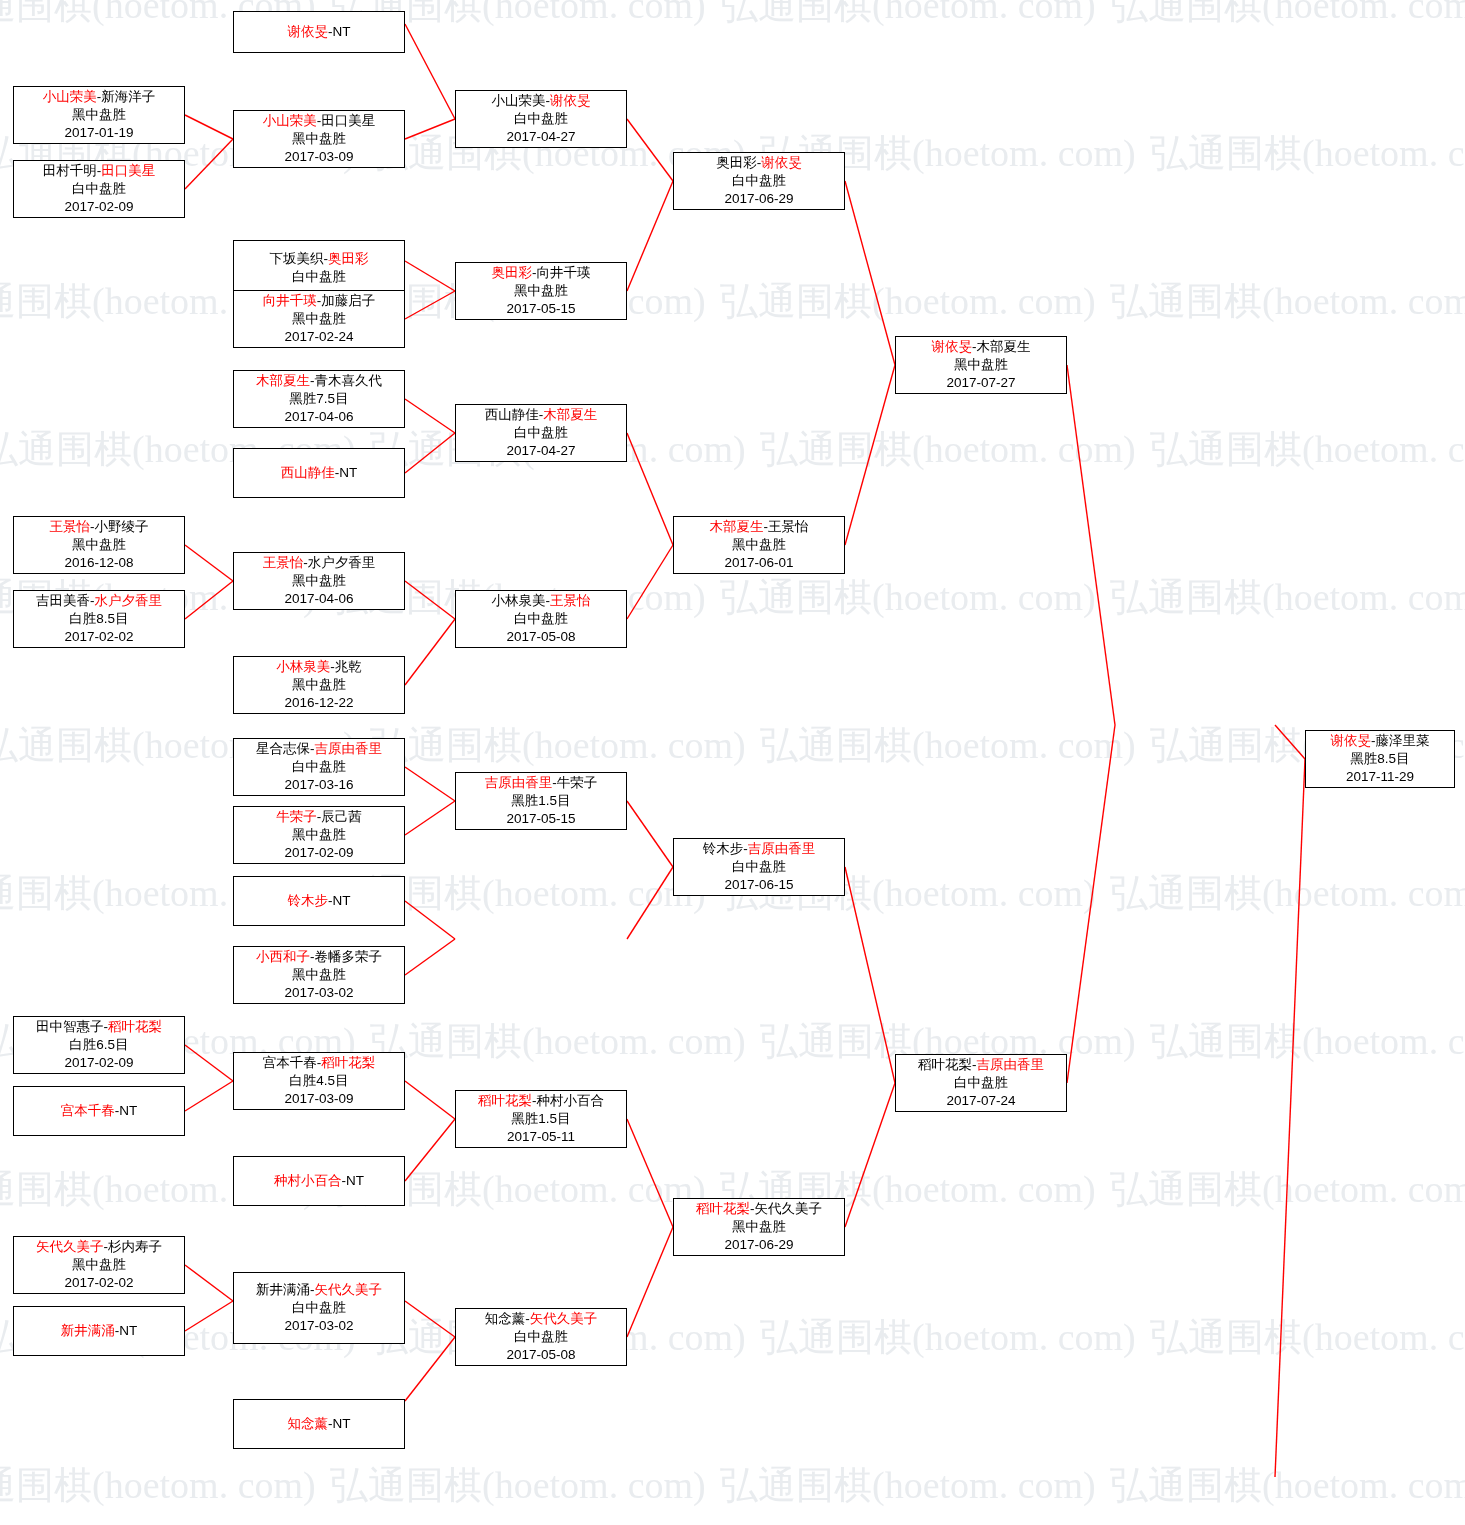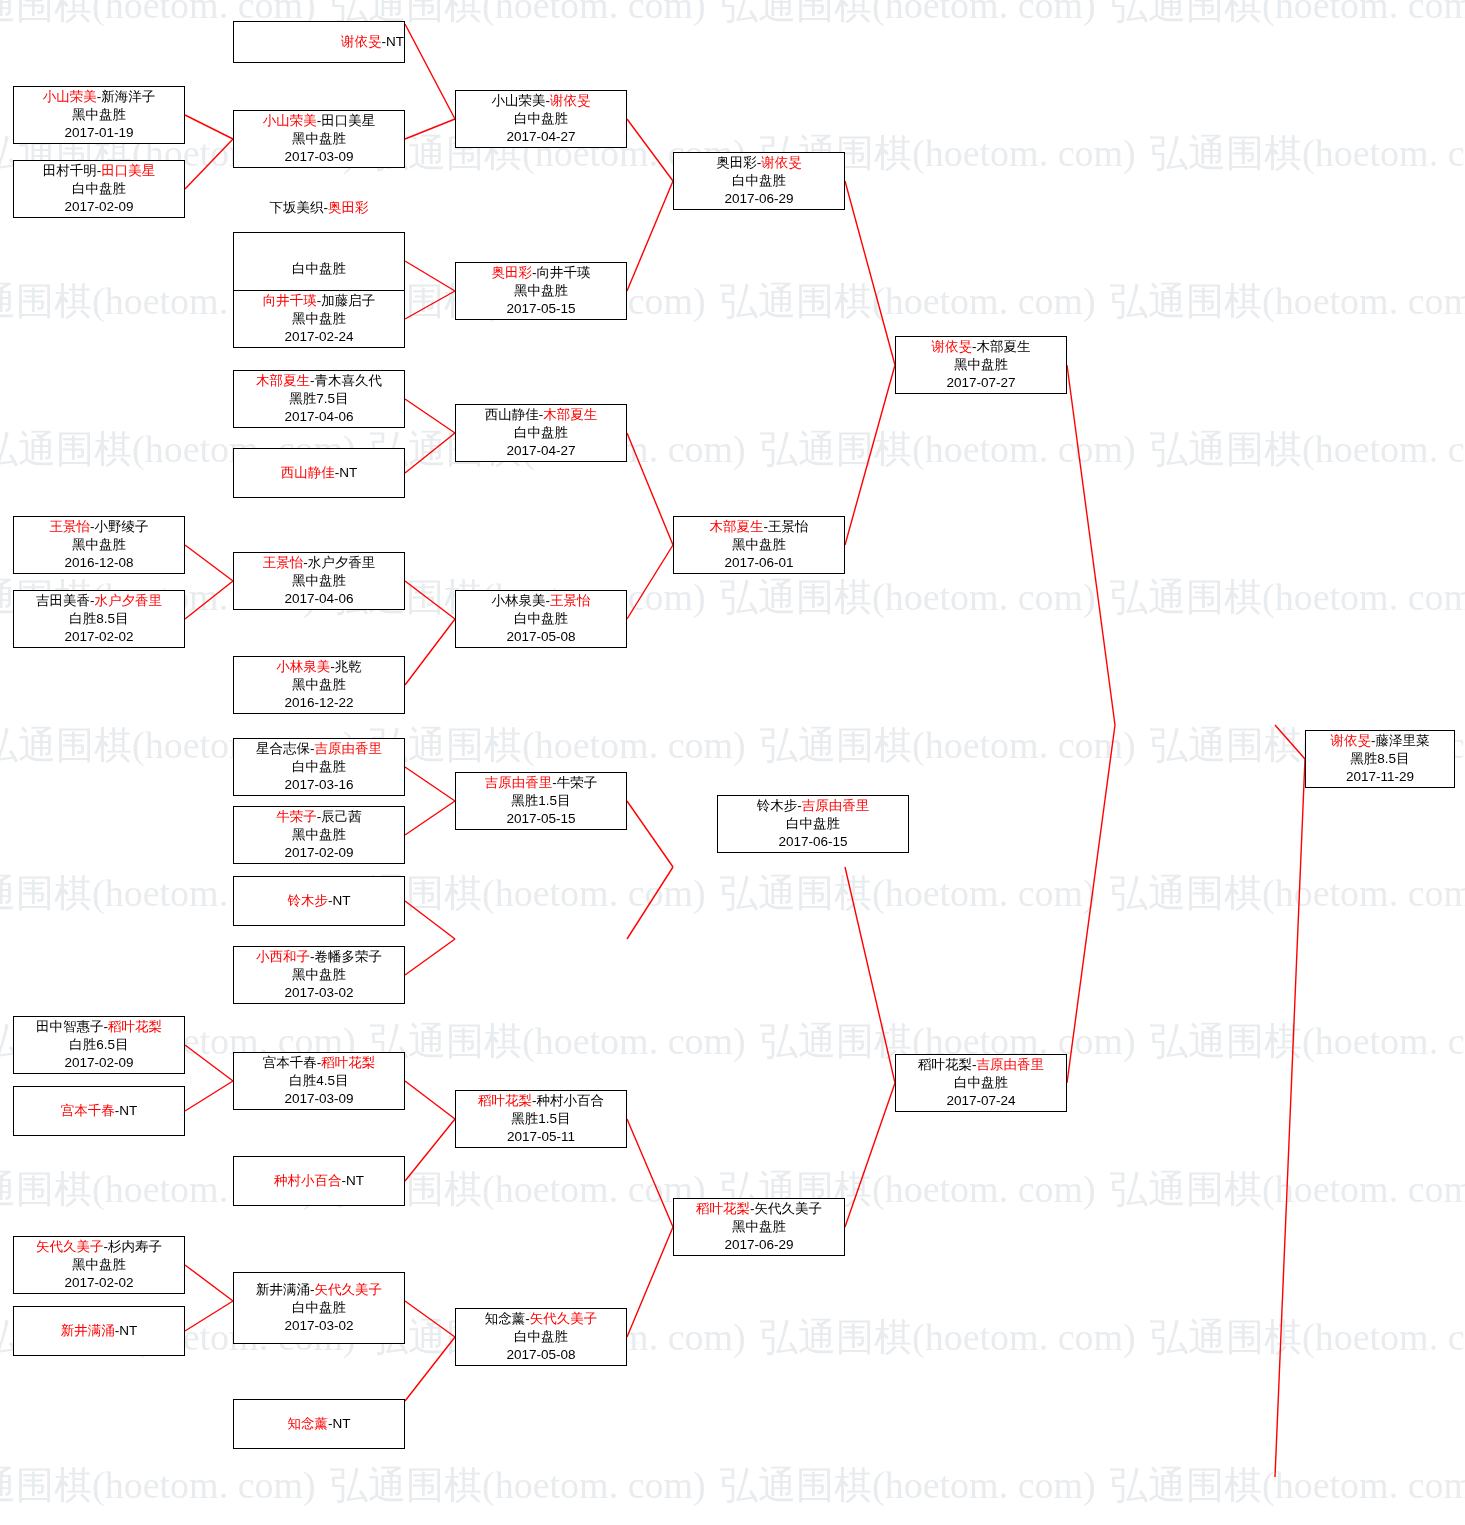--- a/index.html
+++ b/index.html
@@ -107,21 +107,21 @@
     <line x1="627" y1="1119" x2="673" y2="1227" stroke="#ff0000" stroke-width="1.4"></line>
     <line x1="627" y1="1337" x2="673" y2="1227" stroke="#ff0000" stroke-width="1.4"></line>
     <line x1="845" y1="867" x2="895" y2="1083" stroke="#ff0000" stroke-width="1.4"></line>
     <line x1="845" y1="1227" x2="895" y2="1083" stroke="#ff0000" stroke-width="1.4"></line>
     <line x1="1067" y1="365" x2="1115" y2="725" stroke="#ff0000" stroke-width="1.4"></line>
     <line x1="1067" y1="1083" x2="1115" y2="725" stroke="#ff0000" stroke-width="1.4"></line>
     <line x1="1275" y1="725" x2="1305" y2="759" stroke="#ff0000" stroke-width="1.4"></line>
     <line x1="1275" y1="1477" x2="1305" y2="759" stroke="#ff0000" stroke-width="1.4"></line>
   </svg>
 <div id="nodes">
-    <div class="node" style="left: 233px; top: 21px; width: 172px; height: 42px; align-items: flex-end;">
+    <div class="node" style="left: 233px; top: 11px; width: 172px; height: 42px;">
       <div class="ln"><span class="r">谢依旻</span><span class="k">-</span><span class="k">NT</span></div>
     </div>
     <div class="node" style="left: 13px; top: 86px; width: 172px; height: 58px;">
       <div class="ln"><span class="r">小山荣美</span><span class="k">-</span><span class="k">新海洋子</span></div>
       <div class="ln">黑中盘胜</div>
       <div class="ln">2017-01-19</div>
     </div>
     <div class="node" style="left: 13px; top: 160px; width: 172px; height: 58px;">
       <div class="ln"><span class="k">田村千明</span><span class="k">-</span><span class="r">田口美星</span></div>
       <div class="ln">白中盘胜</div>
@@ -130,21 +130,21 @@
     <div class="node" style="left: 233px; top: 110px; width: 172px; height: 58px;">
       <div class="ln"><span class="r">小山荣美</span><span class="k">-</span><span class="k">田口美星</span></div>
       <div class="ln">黑中盘胜</div>
       <div class="ln">2017-03-09</div>
     </div>
     <div class="node" style="left: 455px; top: 90px; width: 172px; height: 58px;">
       <div class="ln"><span class="k">小山荣美</span><span class="k">-</span><span class="r">谢依旻</span></div>
       <div class="ln">白中盘胜</div>
       <div class="ln">2017-04-27</div>
     </div>
-    <div class="node" style="left: 233px; top: 232px; width: 172px; height: 74px; gap: 43px;">
+    <div class="node" style="left: 233px; top: 240px; width: 172px; height: 74px;">
       <div class="ln"><span class="k">下坂美织</span><span class="k">-</span><span class="r">奥田彩</span></div>
       <div class="ln">白中盘胜</div>
       <div class="ln">2017-01-19</div>
     </div>
     <div class="node" style="left: 233px; top: 290px; width: 172px; height: 58px;">
       <div class="ln"><span class="r">向井千瑛</span><span class="k">-</span><span class="k">加藤启子</span></div>
       <div class="ln">黑中盘胜</div>
       <div class="ln">2017-02-24</div>
     </div>
     <div class="node" style="left: 455px; top: 262px; width: 172px; height: 58px;">
@@ -221,21 +221,21 @@
       <div class="ln">2017-05-15</div>
     </div>
     <div class="node" style="left: 233px; top: 876px; width: 172px; height: 50px;">
       <div class="ln"><span class="r">铃木步</span><span class="k">-</span><span class="k">NT</span></div>
     </div>
     <div class="node" style="left: 233px; top: 946px; width: 172px; height: 58px;">
       <div class="ln"><span class="r">小西和子</span><span class="k">-</span><span class="k">卷幡多荣子</span></div>
       <div class="ln">黑中盘胜</div>
       <div class="ln">2017-03-02</div>
     </div>
-    <div class="node" style="left: 673px; top: 795px; width: 192px; height: 58px; margin-left: 44px;">
+    <div class="node" style="left: 673px; top: 838px; width: 172px; height: 58px;">
       <div class="ln"><span class="k">铃木步</span><span class="k">-</span><span class="r">吉原由香里</span></div>
       <div class="ln">白中盘胜</div>
       <div class="ln">2017-06-15</div>
     </div>
     <div class="node" style="left: 13px; top: 1016px; width: 172px; height: 58px;">
       <div class="ln"><span class="k">田中智惠子</span><span class="k">-</span><span class="r">稻叶花梨</span></div>
       <div class="ln">白胜6.5目</div>
       <div class="ln">2017-02-09</div>
     </div>
     <div class="node" style="left: 13px; top: 1086px; width: 172px; height: 50px;">

